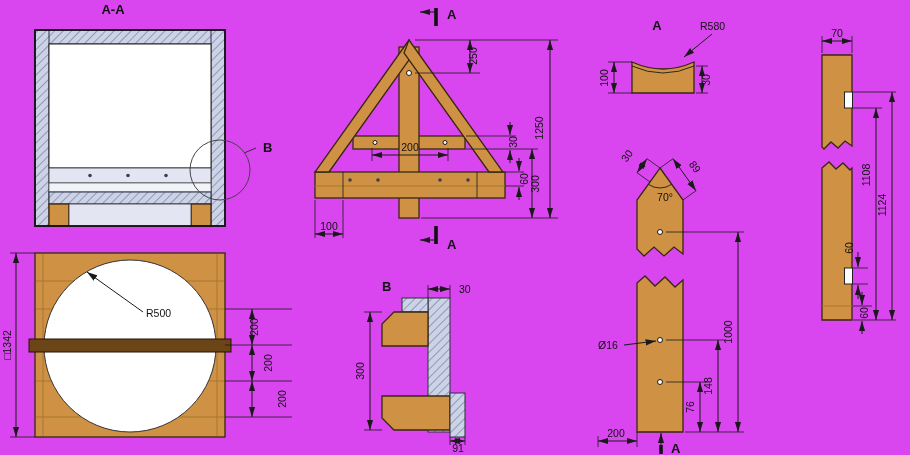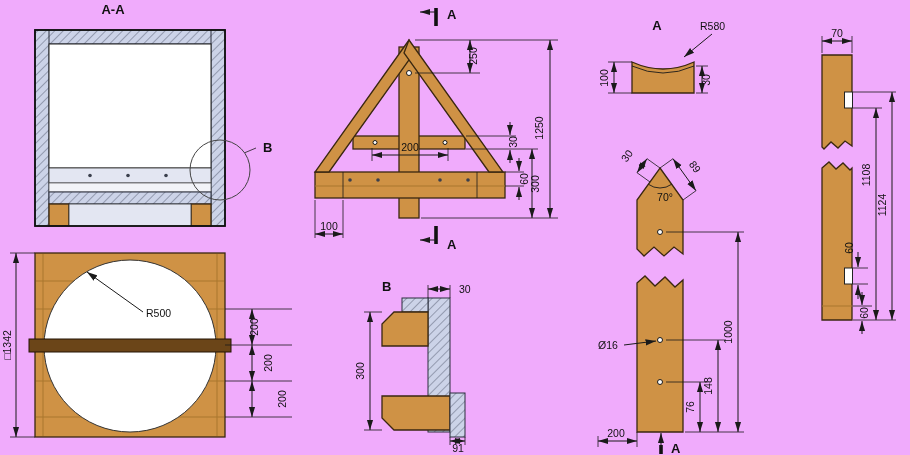--- a/index.html
+++ b/index.html
@@ -1,16 +1,16 @@
 <!DOCTYPE html>
 <html><head>
 <meta charset="utf-8">
 <style>
   html,body{margin:0;padding:0;background:#ffffff;}
-  .stage{width:910px;height:455px;position:relative;background:#f0abfc;overflow:hidden;}
+  .stage{width:910px;height:455px;position:relative;background:#d946ef;overflow:hidden;}
   svg{display:block;}
   text{user-select:none;}
   .dim{font-family:"Liberation Sans",sans-serif;font-size:10.5px;fill:#111;}
   .lbl{font-family:"Liberation Sans",sans-serif;font-size:13px;font-weight:bold;fill:#111;}
   .wood{fill:#cf9245;stroke:#3a2710;stroke-width:1.3;}
   .hat{fill:url(#hatch);stroke:#2b2f3d;stroke-width:1;}
   .grey{fill:#e3e6f2;stroke:#333;stroke-width:0.8;}
   .lite{fill:#f2f3f8;stroke:#333;stroke-width:0.6;}
   .dl{stroke:#1a1a1a;stroke-width:1;fill:none;}
   .xl{stroke:#1a1a1a;stroke-width:0.8;fill:none;}

